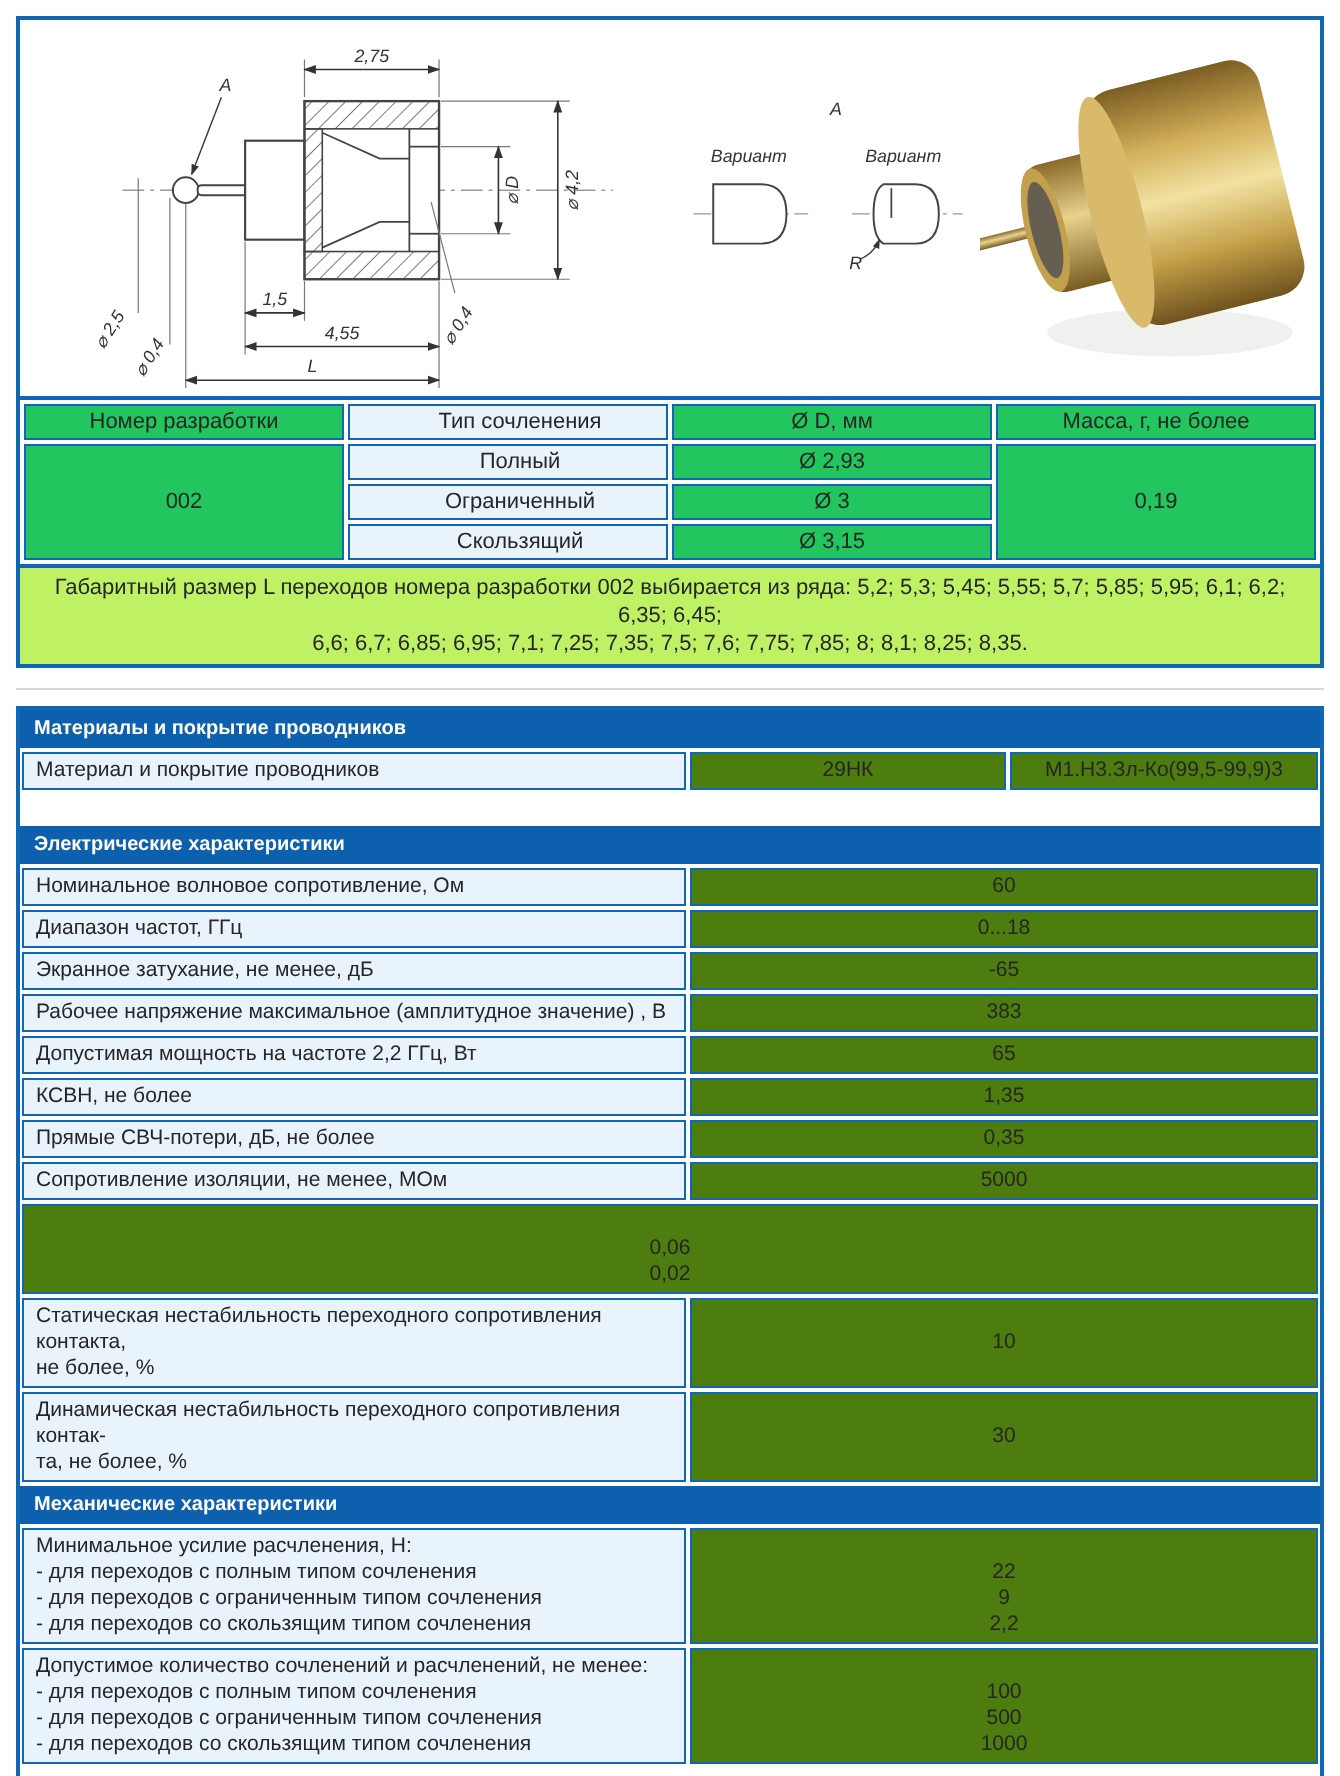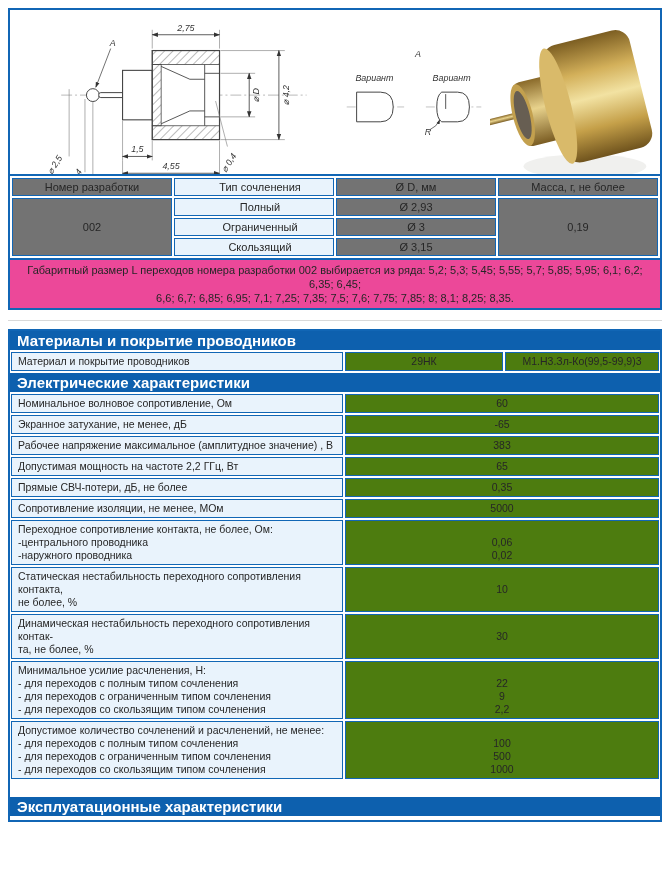--- a/index.html
+++ b/index.html
@@ -11,47 +11,47 @@
   *{box-sizing:border-box;}
   html,body{margin:0;padding:0;}
   body{
     width:670px;height:888px;background:#ffffff;color:var(--ink);
     font-family:"Liberation Sans","DejaVu Sans",sans-serif;font-size:11px;
   }
   .wrap{padding:8px;}
 
   
   .drawing-panel{
-    border:2px solid var(--accent);background:#fff;height:168px;
+    border:2px solid var(--accent);background:#fff;height:192px;
     display:flex;align-items:stretch;overflow:hidden;
   }
   .drawing-panel svg{display:block;flex:0 0 auto;}
 
   
   .summary-wrap{border:2px solid var(--accent);margin-top:-2px;background:#fff;}
   table.summary{width:100%;border-collapse:separate;border-spacing:2px;}
   table.summary td{
     border:1px solid var(--accent);text-align:center;vertical-align:middle;
-    padding:2px 4px;height:15px;font-size:11px;background:#737373;
+    padding:2px 4px;height:15px;font-size:11px;background:#22c55e;
   }
   table.summary td.col-type{background:var(--light);padding-left:16px;}
 
   
   .note-box{
-    border:2px solid var(--accent);margin-top:-2px;background:#ec4899;
+    border:2px solid var(--accent);margin-top:-2px;background:#bef264;
     text-align:center;padding:3px 12px;line-height:14px;font-size:11px;
     white-space:pre-line;
   }
 
   .page-sep{height:1px;background:#d9d9d9;margin:10px 0 8px 0;}
 
   
   .specs{border:2px solid var(--accent);background:#fff;padding-bottom:2px;}
   .sec-bar{
-    background:var(--bar);color:#fff;font-weight:bold;font-size:15px;
+    background:var(--bar);color:#fff;font-weight:bold;font-size:10px;
     padding:3px 7px;line-height:13px;
   }
   .spec-row{display:flex;gap:2px;padding:2px 1px 0 1px;}
   .spec-row .cell{
     border:1px solid var(--accent);background:#4d7c0f;padding:2px 6px;
     line-height:13px;font-size:10.5px;white-space:pre-line;
   }
   .spec-label{flex:0 0 332px;background:var(--light) !important;}
   .spec-value{flex:1 1 auto;text-align:center;}
   .spec-value.half{flex:0 0 158px;}
@@ -217,66 +217,72 @@
 
   <div class="specs">
 
     <div class="sec-bar">Материалы и покрытие проводников</div>
     <div class="spec-row">
       <div class="cell spec-label">Материал и покрытие проводников</div>
       <div class="cell spec-value half">29НК</div>
       <div class="cell spec-value">М1.Н3.Зл-Ко(99,5-99,9)3</div>
     </div>
 
-    <div class="sec-bar" style="margin-top:2px">Электрические характеристики</div>
+    <div class="sec-bar" style="margin-top:18px">Электрические характеристики</div>
     <div class="spec-row">
       <div class="cell spec-label">Номинальное волновое сопротивление, Ом</div>
       <div class="cell spec-value">60</div>
     </div>
     <div class="spec-row">
+      <div class="cell spec-label">Диапазон частот, ГГц</div>
+      <div class="cell spec-value">0...18</div>
+    </div>
+    <div class="spec-row">
       <div class="cell spec-label">Экранное затухание, не менее, дБ</div>
       <div class="cell spec-value">-65</div>
     </div>
     <div class="spec-row">
       <div class="cell spec-label">Рабочее напряжение максимальное (амплитудное значение) , В</div>
       <div class="cell spec-value">383</div>
     </div>
     <div class="spec-row">
       <div class="cell spec-label">Допустимая мощность на частоте 2,2 ГГц, Вт</div>
       <div class="cell spec-value">65</div>
     </div>
     <div class="spec-row">
+      <div class="cell spec-label">КСВН, не более</div>
+      <div class="cell spec-value">1,35</div>
+    </div>
+    <div class="spec-row">
       <div class="cell spec-label">Прямые СВЧ-потери, дБ, не более</div>
       <div class="cell spec-value">0,35</div>
     </div>
     <div class="spec-row">
       <div class="cell spec-label">Сопротивление изоляции, не менее, МОм</div>
       <div class="cell spec-value">5000</div>
     </div>
     <div class="spec-row">
-      <div class="cell spec-label">Переходное сопротивление контакта, не более, Ом:
--центрального проводника
--наружного проводника</div>
       <div class="cell spec-value">
 0,06
 0,02</div>
     </div>
     <div class="spec-row">
       <div class="cell spec-label">Статическая нестабильность переходного сопротивления контакта,
 не более, %</div>
       <div class="cell spec-value">
 10</div>
     </div>
     <div class="spec-row">
       <div class="cell spec-label">Динамическая нестабильность переходного сопротивления контак-
 та, не более, %</div>
       <div class="cell spec-value">
 30</div>
     </div>
 
+    <div class="sec-bar" style="margin-top:2px">Механические характеристики</div>
     <div class="spec-row">
       <div class="cell spec-label">Минимальное усилие расчленения, Н:
 - для переходов с полным типом сочленения
 - для переходов с ограниченным типом сочленения
 - для переходов со скользящим типом сочленения</div>
       <div class="cell spec-value">
 22
 9
 2,2</div>
     </div>

